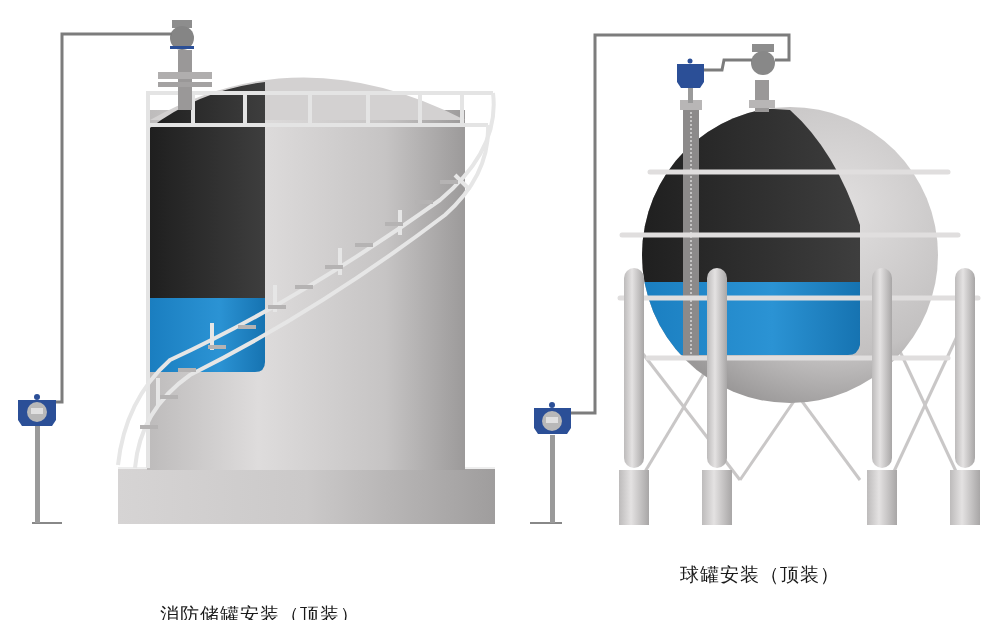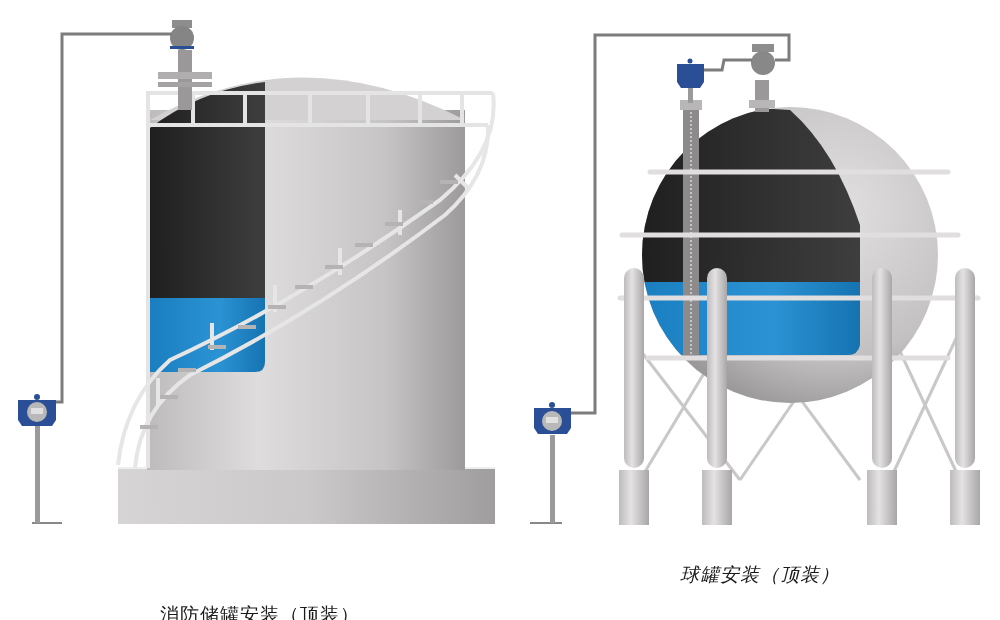--- a/index.html
+++ b/index.html
@@ -181,13 +181,13 @@
       <rect x="550" y="435" width="5" height="88" fill="#9a9a9a"></rect>
       <path d="M534,408 L571,408 L571,428 L567,434 L538,434 L534,428 Z" fill="#2b4f97"></path>
       <circle cx="552" cy="421" r="10" fill="#b8b8b8"></circle>
       <rect x="546" y="417" width="12" height="6" fill="#e0e0e0"></rect>
       <circle cx="552" cy="405" r="3" fill="#2b4f97"></circle>
     </g>
   </g>
 </svg>
 
 <div class="caption" style="left:160px; top:557px;margin-top:45px;">消防储罐安装（顶装）</div>
-<div class="caption" style="left:680px; top:562px;font-style:italic;">球罐安装（顶装）</div>
+<div class="caption" style="left:680px; top:562px;">球罐安装（顶装）</div>
 
 </body></html>

